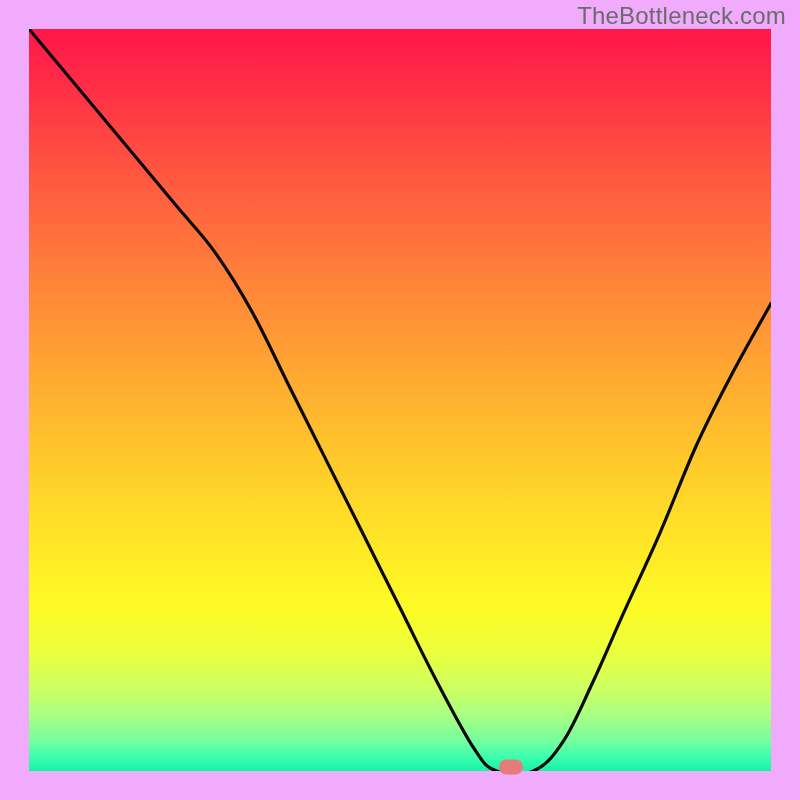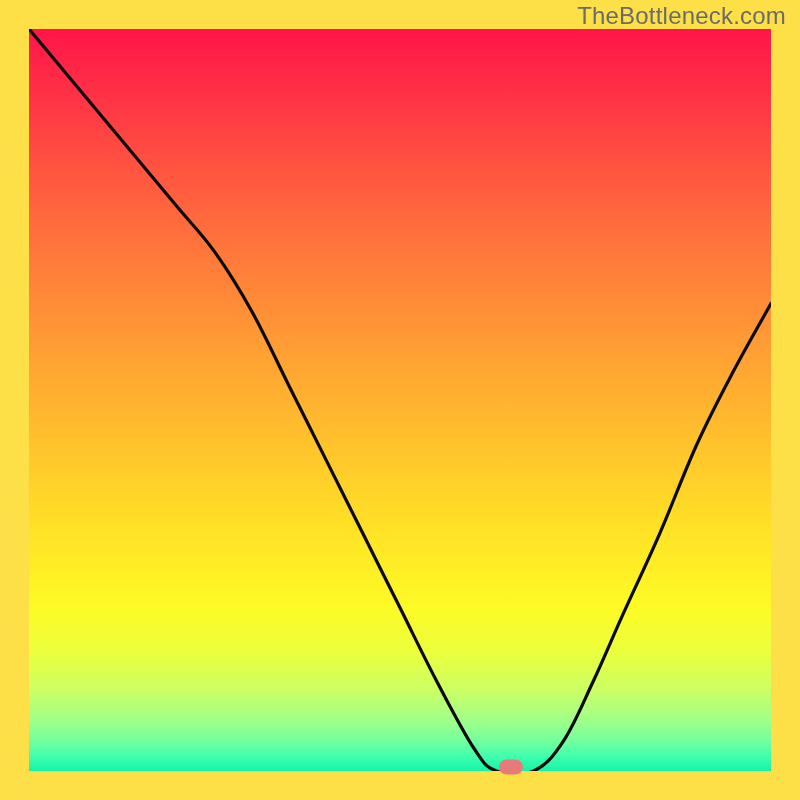--- a/index.html
+++ b/index.html
@@ -7,21 +7,21 @@
     padding: 0;
     width: 800px;
     height: 800px;
     background: #000;
     overflow: hidden;
   }
   .frame {
     position: relative;
     width: 800px;
     height: 800px;
-    background: #fde047;
+    background: #f0abfc;
   }
   .watermark {
     position: absolute;
     top: 2px;
     right: 14px;
     font-family: Arial, Helvetica, sans-serif;
     font-size: 24px;
     font-weight: 500;
     color: #6b6b6b;
     letter-spacing: 0.2px;

